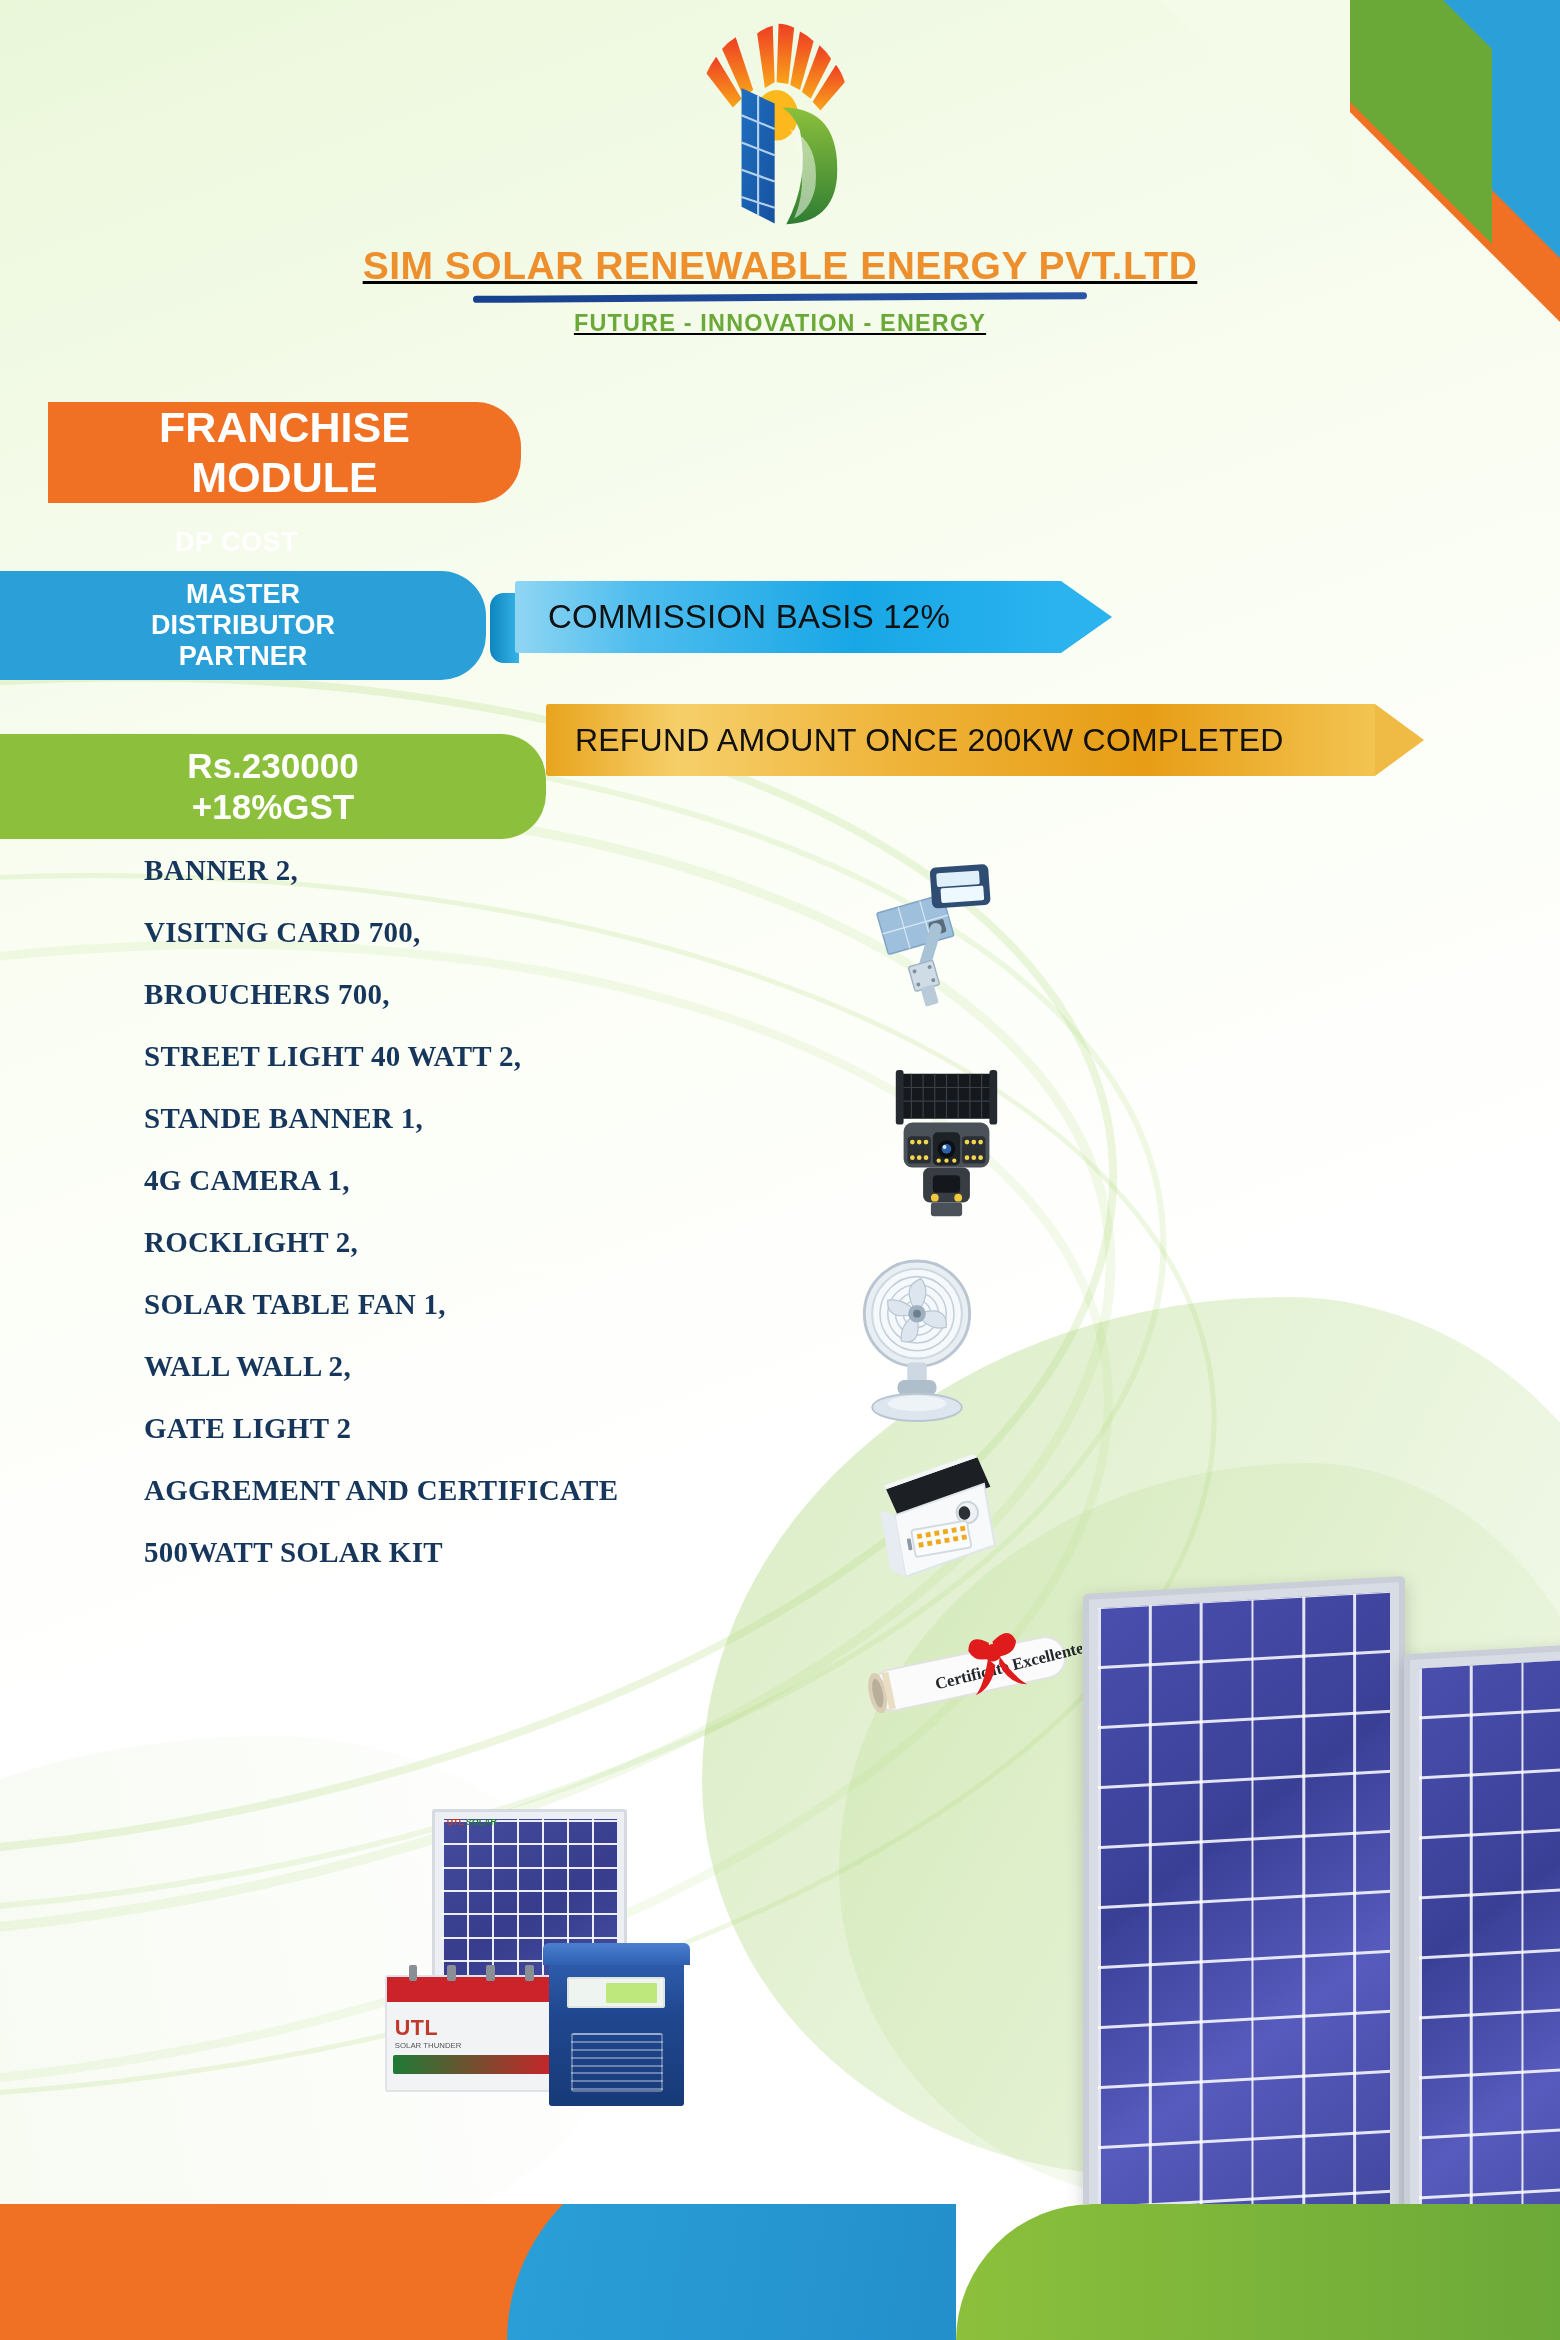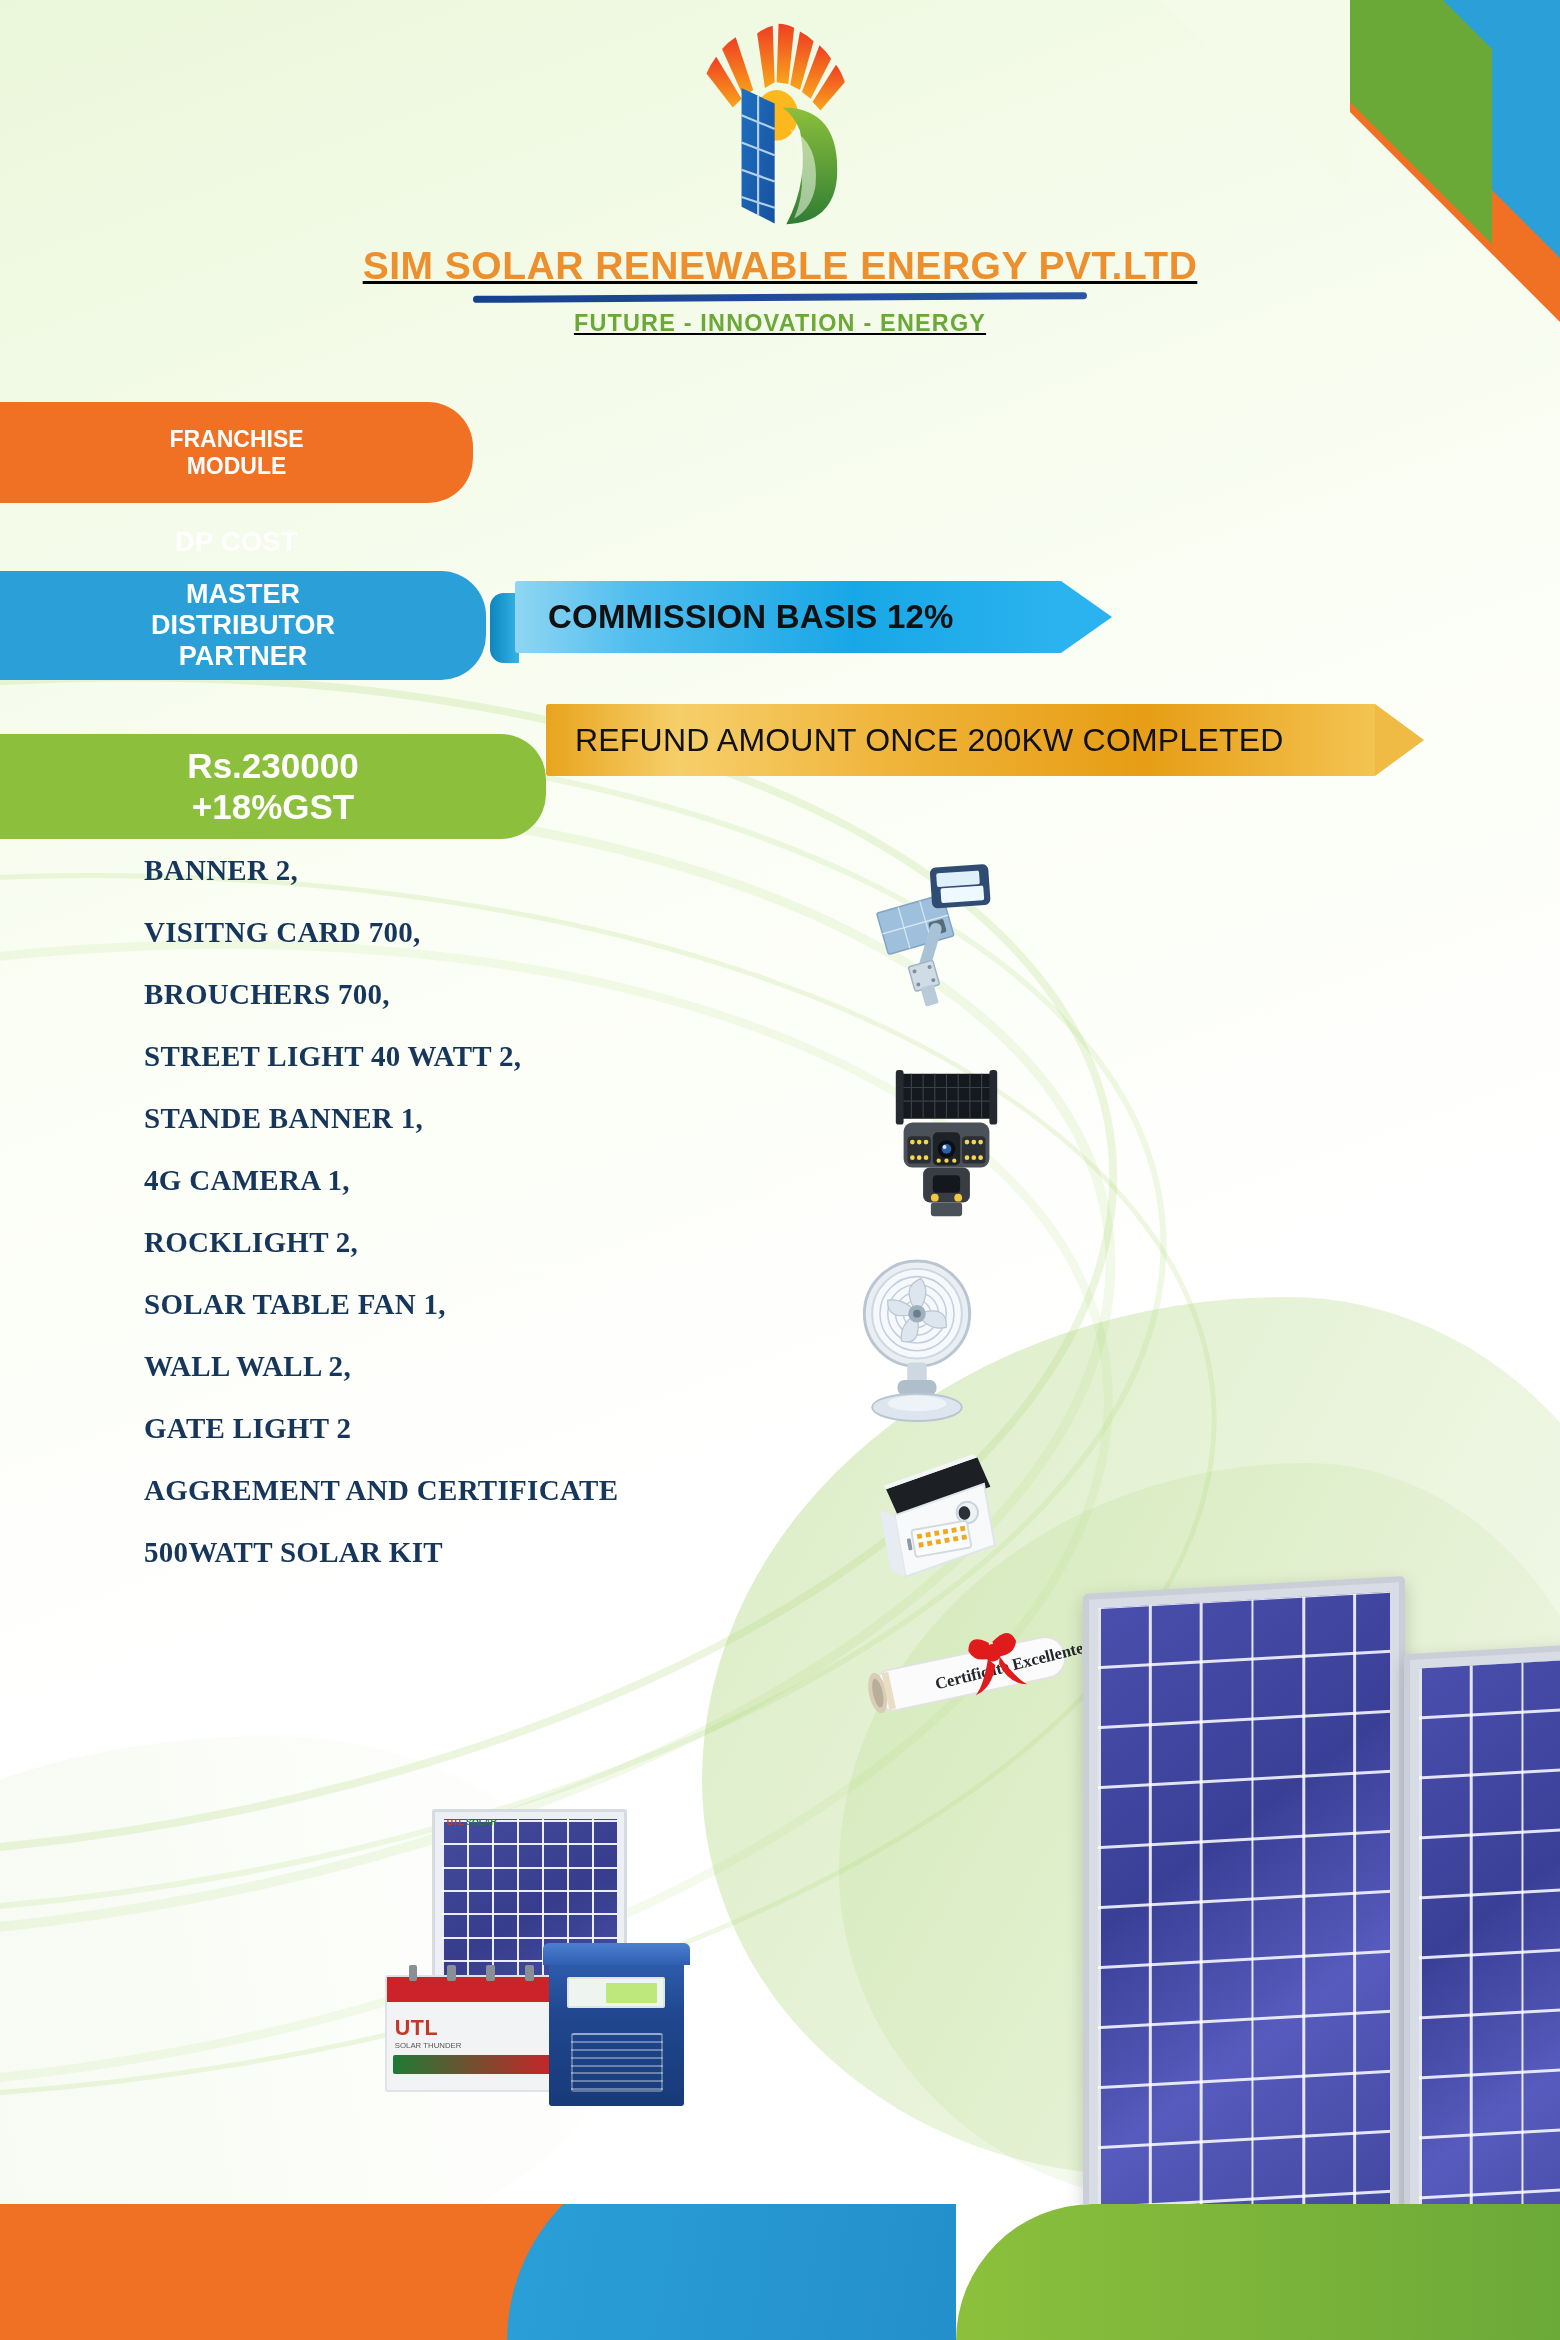--- a/index.html
+++ b/index.html
@@ -88,21 +88,21 @@
   .pill {
     position:absolute; left:0;
     display:flex; flex-direction:column; align-items:center; justify-content:center;
     color:#fff; font-weight:bold; text-align:center;
     border-radius:0 45px 45px 0;
     padding:0 37px;
   }
   .pill span { display:block; line-height:1.16; }
   .pill-franchise {
     top:402px; width:473px; height:101px;
-    background:#f07024; font-size:23px;
+    background:#f07024; font-size:43px;margin-left:48px;
   }
   .dp-cost {
     position:absolute; left:0; width:473px; top:527px;
     text-align:center; color:#ffffff; font-weight:bold; font-size:27px;
     letter-spacing:0.5px;
   }
   .pill-master {
     top:571px; width:486px; height:109px;
     background:#2a9fd8; font-size:27px;
   }
@@ -119,21 +119,20 @@
     font-size:33px; letter-spacing:0.2px;
   }
   .ribbon .ribbon-arrow {
     position:absolute; top:0; right:-1px; width:0; height:0;
   }
   
   .ribbon-commission { left:515px; top:581px; width:546px; }
   .ribbon-commission .ribbon-body {
     background:linear-gradient(90deg,#8fd6f3 0%, #4fbdee 22%, #18a7e6 62%, #2ab3ef 100%);
     border-radius:2.9px 0 0 2.9px;
-    font-weight:bold;
   }
   .ribbon-commission .ribbon-arrow {
     right:-51px;
     border-top:36px solid transparent; border-bottom:36px solid transparent;
     border-left:51px solid #2ab3ef;
   }
   .ribbon-commission .fold {
     position:absolute; left:-25px; top:11.7px; width:29px; height:70px;
     background:linear-gradient(90deg,#0d85bd,#37b4e8);
     border-radius:13.7px 0 0 13.7px;

